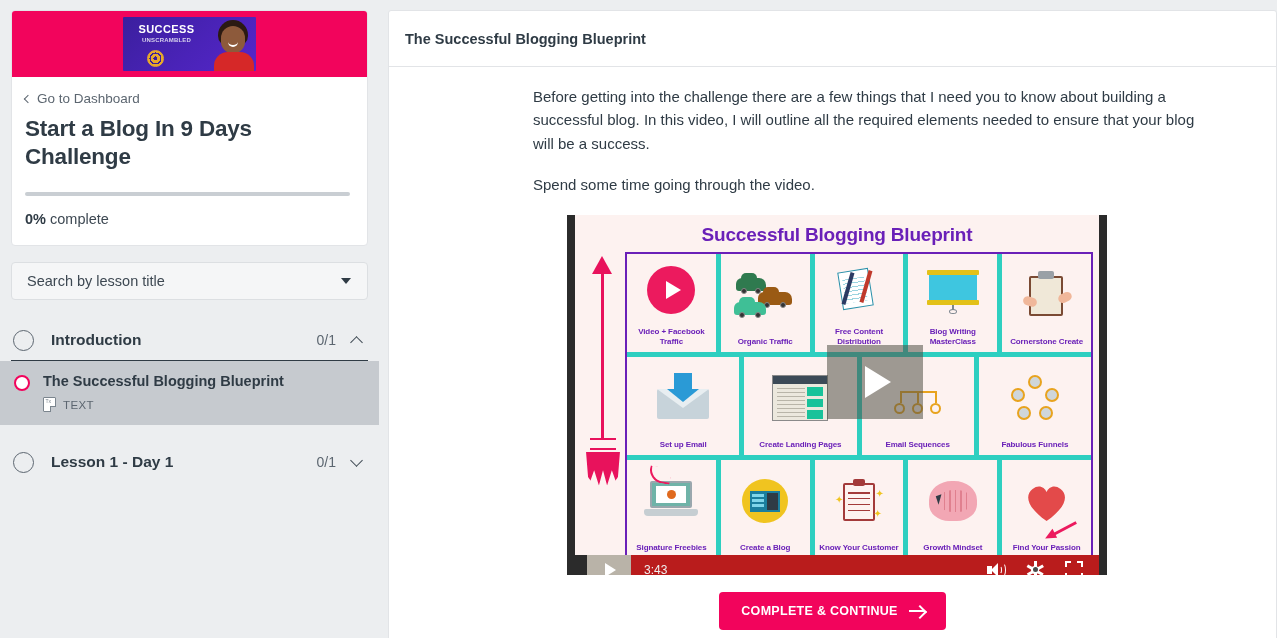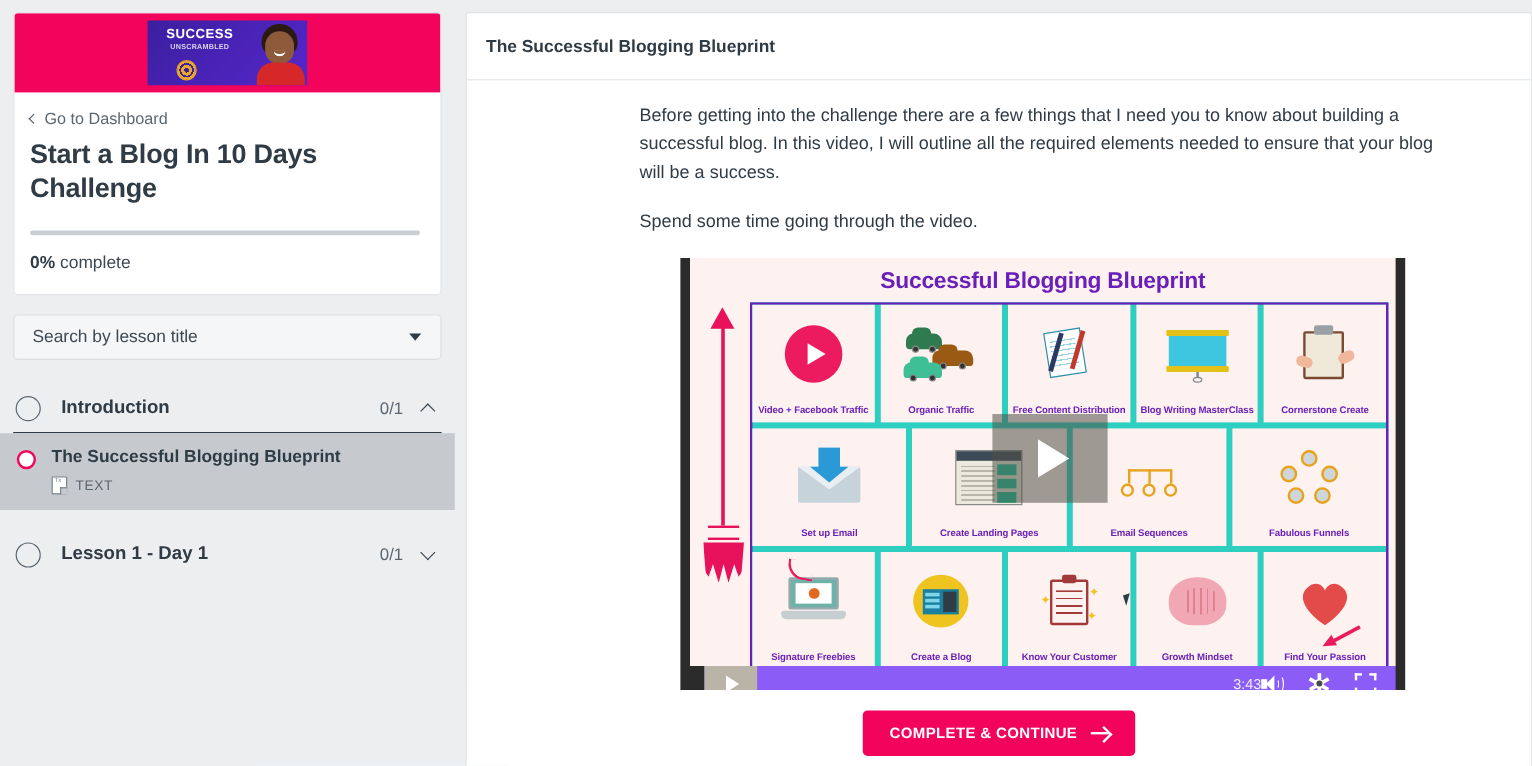--- a/index.html
+++ b/index.html
@@ -218,21 +218,21 @@
     padding: 18px 0 0 0;
   }
   .para-wrap { padding: 0 70px 0 144px; }
   .para {
     font-size: 15px; color: #2f3b45; line-height: 1.56;
     margin-bottom: 18px;
   }
 
   
   .video-box {
-    width: 604px; margin: 6px 0 0 178px;
+    width: 540px; margin: 6px 0 0 178px;
     background: #2b2b2b;
     position: relative;
   }
   .video-inner {
     position: relative;
     height: 340px;
     background: #fdf2f0;
     margin: 8px 8px 0 8px;
     overflow: hidden;
   }
@@ -426,23 +426,22 @@
   .cursor-arrow {
     position:absolute; left:362px; top:280px;
     width:0;height:0;
     border-left: 6px solid #2f3b45;
     border-bottom: 9px solid transparent;
     transform: rotate(-18deg);
   }
 
   .vid-controls {
     height: 30px; display:flex; align-items:center;
-    background:#8b5cf6; margin: 0 8px 0 20px;
+    background:#b91c1c; margin: 0 8px 0 20px;
     position: relative;
-    text-align: right;
   }
   .ctl-play {
     width:44px; display:flex; align-items:center; justify-content:center;
     background:#b9b3a8; height:30px; cursor:pointer;
   }
   .ctl-play::after {
     content:""; border-left:11px solid #ffffff;
     border-top:7px solid transparent; border-bottom:7px solid transparent;
     margin-left:3px;
   }
@@ -513,21 +512,21 @@
         </div>
       </div>
     </div>
 
     <div class="card-body">
       <div class="back-link">
         <span class="chev-left"></span>
         <span>Go to Dashboard</span>
       </div>
 
-      <h1 class="course-title">Start a Blog In 10 Days Challenge</h1>
+      <h1 class="course-title">Start a Blog In 9 Days Challenge</h1>
 
       <div class="progress-track">
         <div class="progress-fill" style="width: 0%;"></div>
       </div>
 
       <div class="progress-label">
         <b>0%</b>
         <span>complete</span>
       </div>
     </div>

